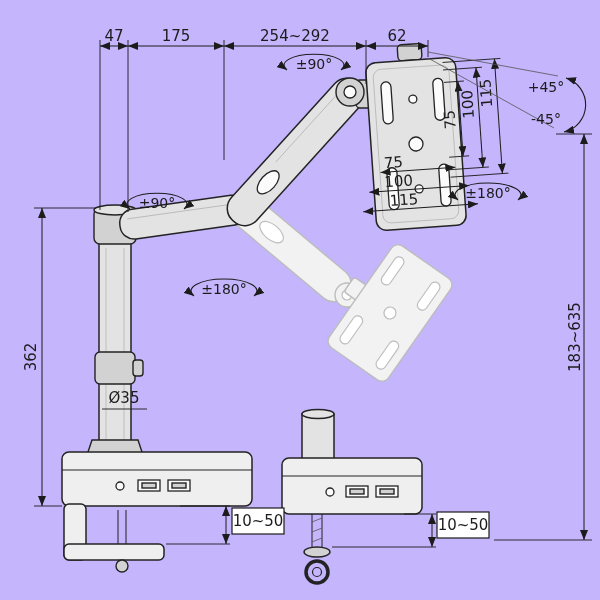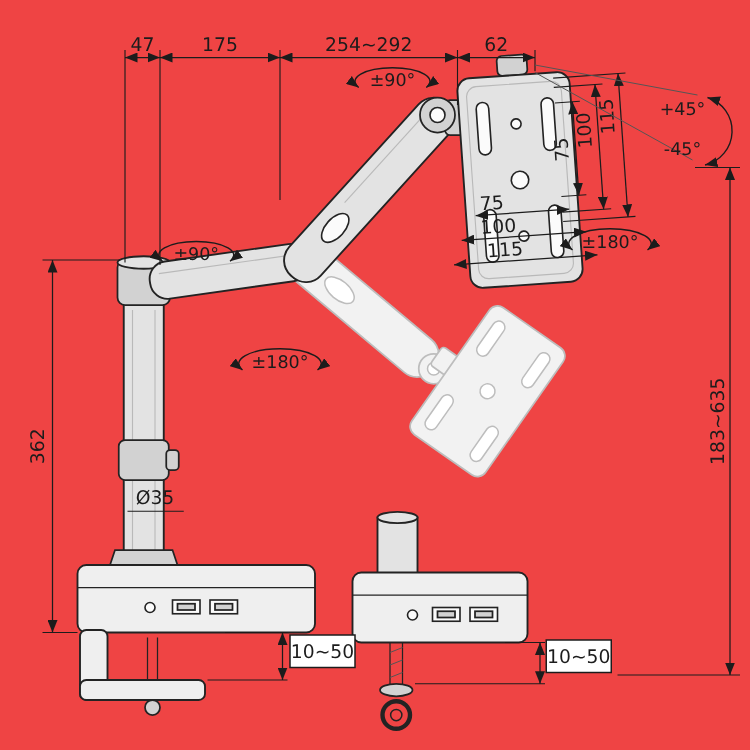--- a/index.html
+++ b/index.html
@@ -1,16 +1,16 @@
 <!DOCTYPE html>
 <html><head>
 <meta charset="utf-8">
 <style>
   html,body{margin:0;padding:0;background:#fff;}
-  .stage{width:600px;height:600px;position:relative;background:#ef4444;overflow:hidden;}
+  .stage{width:600px;height:600px;position:relative;background:#c4b5fd;overflow:hidden;}
   svg{display:block;}
   text{font-family:"DejaVu Sans","Liberation Sans",sans-serif;fill:#1c1c1c;}
   .dim{font-size:15px;text-anchor:middle;}
   .rlab{font-size:14px;text-anchor:middle;}
   .dl{stroke:#1c1c1c;stroke-width:1;fill:none;}
   .ext{stroke:#1c1c1c;stroke-width:0.9;fill:none;}
   .thin{stroke:#555;stroke-width:0.8;fill:none;}
   .rot{stroke:#1c1c1c;stroke-width:1.1;fill:none;}
   .part{fill:#e3e3e3;stroke:#232323;stroke-width:1.5;}
   .part2{fill:#d2d2d2;stroke:#232323;stroke-width:1.4;}

